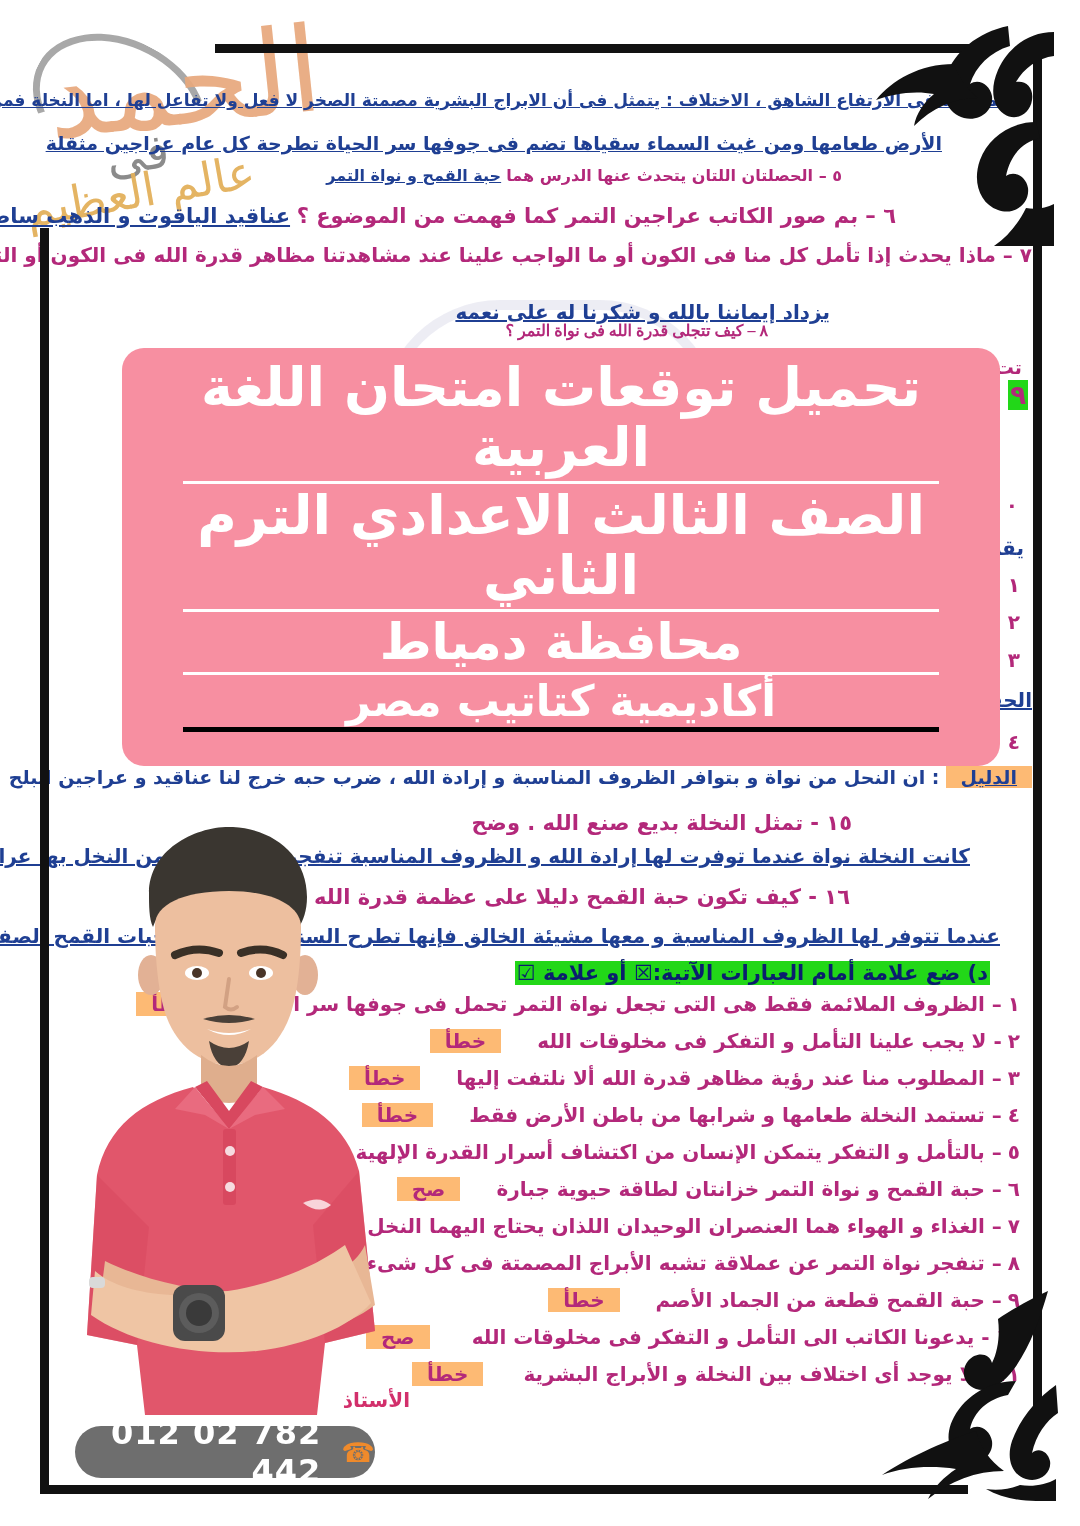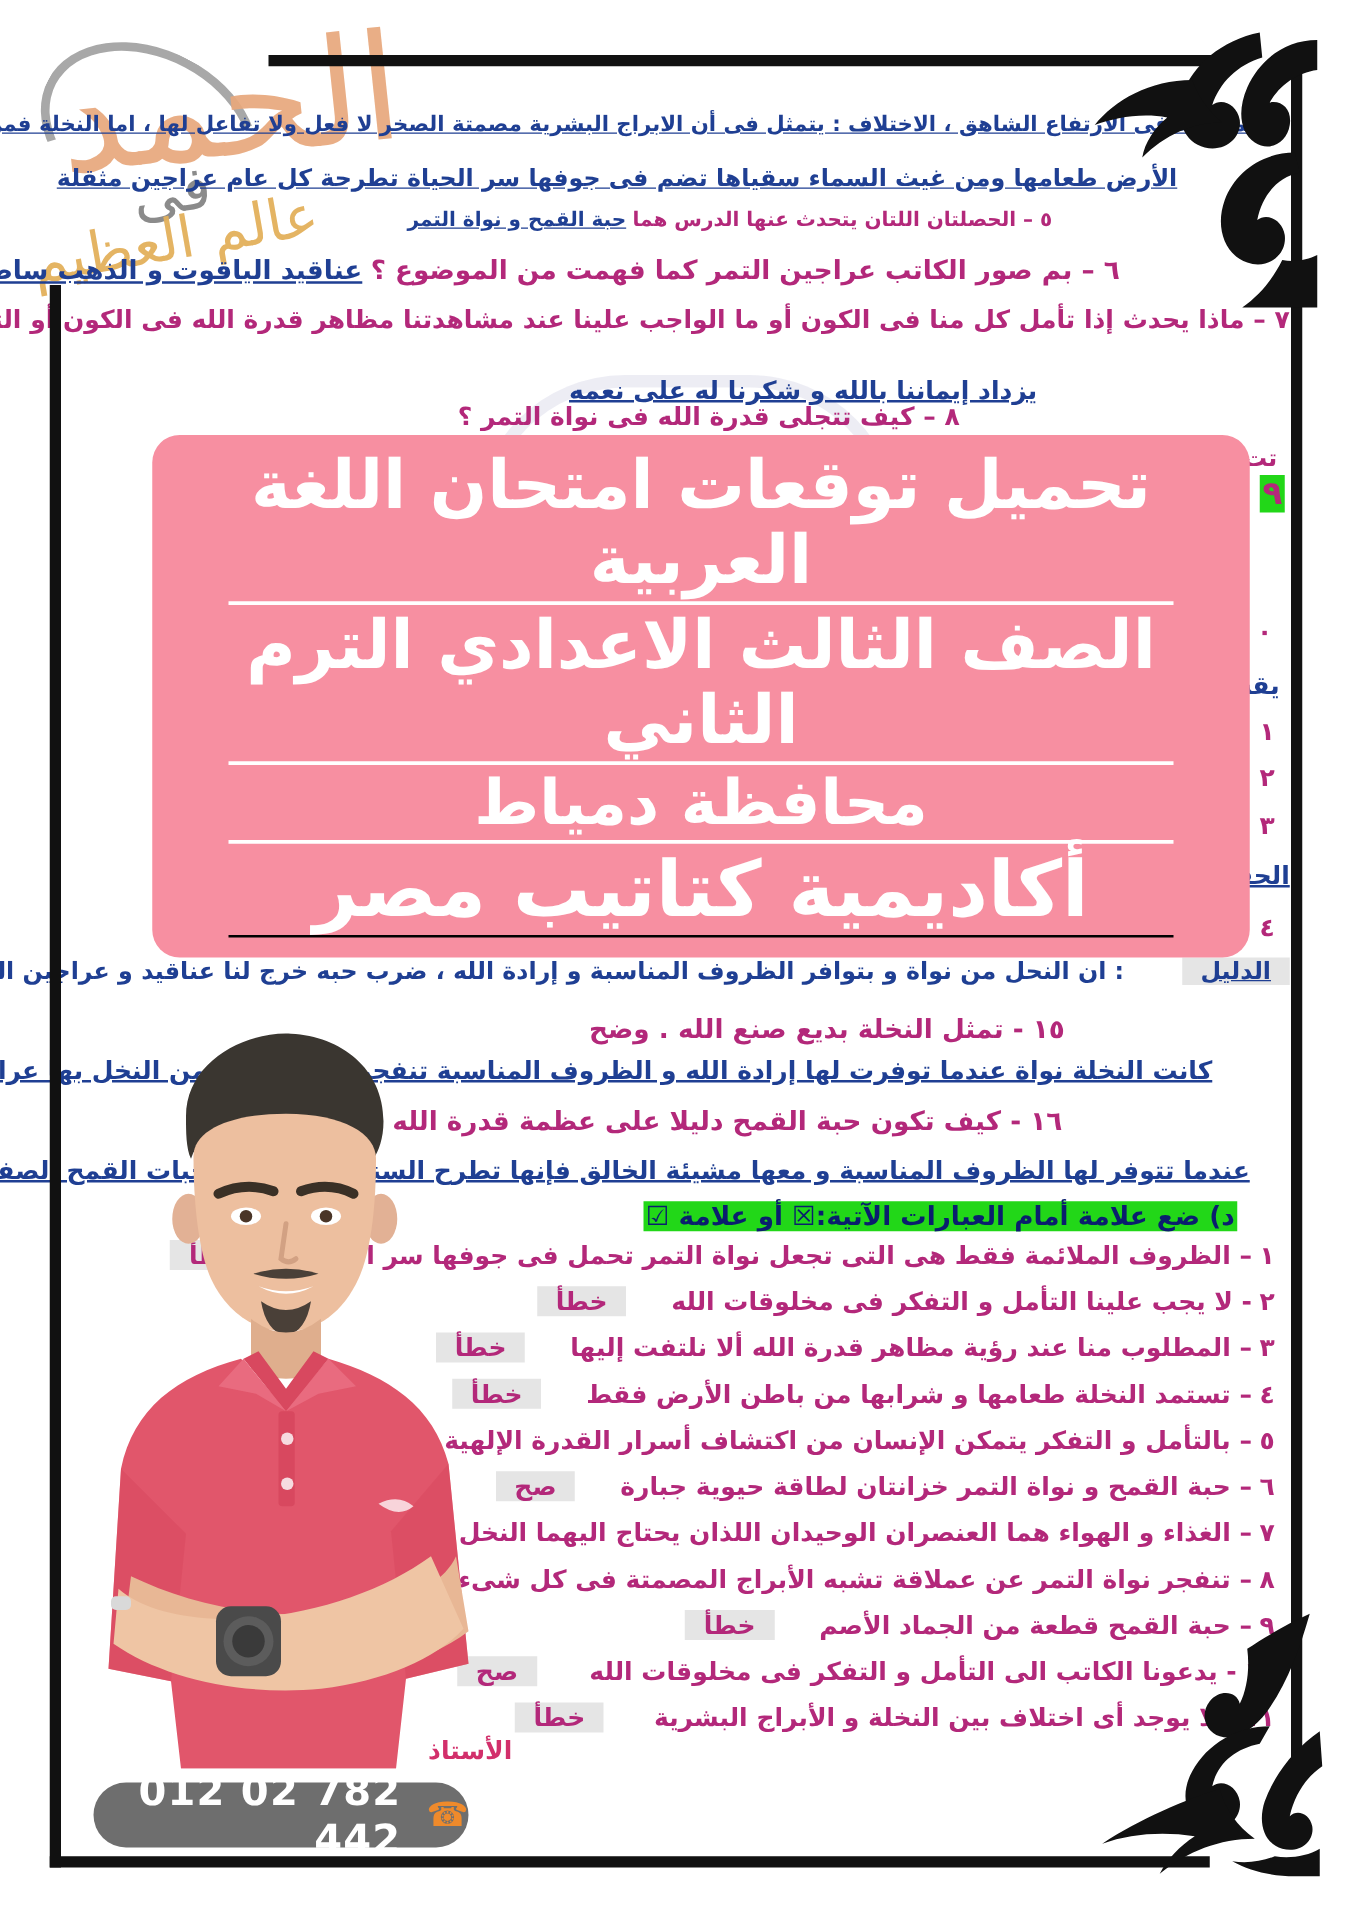--- a/index.html
+++ b/index.html
@@ -68,40 +68,40 @@
   }
   .ln{
     position:absolute;white-space:nowrap;
     font-family:"DejaVu Sans","Liberation Sans",sans-serif;
     line-height:1.05;
   }
   .q{color:#b3287a;font-weight:bold;}
   .a{color:#1f3f93;font-weight:bold;text-decoration:underline;}
   .a2{color:#1f3f93;font-weight:bold;}
   .mix .a{text-decoration:underline;}
-  .hl-yellow{background:#e5e5e5;padding:0 15px;margin-left:40px;}
+  .hl-yellow{background:#fdba74;padding:0 15px;}
   .hl-green{background:#22d718;padding:0 2px;}
 
   
   #banner{
     position:absolute;left:122px;top:348px;width:878px;height:418px;
     background:#F78FA1;border-radius:22px;z-index:5;
     display:flex;flex-direction:column;align-items:center;
     justify-content:flex-start;padding-top:10px;box-sizing:border-box;
   }
   #banner .bl{
     color:#ffffff;font-weight:bold;text-align:center;
     font-family:"DejaVu Sans","Liberation Sans",sans-serif;
     direction:rtl;line-height:1.12;width:86%;
     border-bottom:3px solid #ffffff;padding-bottom:2px;margin-bottom:2px;
   }
   #banner .bl1{font-size:54px;}
   #banner .bl2{font-size:54px;}
   #banner .bl3{font-size:50px;}
-  #banner .bl4{font-size:62px;border-bottom:2px solid #000000;}
+  #banner .bl4{font-size:43px;border-bottom:5px solid #000000;}
 
   
   #photo{
     position:absolute;left:45px;top:815px;width:360px;height:600px;z-index:4;
     overflow:hidden;
   }
   #photo svg{display:block;}
 
   
   #footer{
@@ -183,21 +183,21 @@
 
     <div class="ln mix" style="top:205px;right:184px;font-size:21px;">
       <span class="q">٦ – بم صور الكاتب عراجين التمر كما فهمت من الموضوع ؟</span>
       <span class="a">عناقيد الياقوت و الذهب ساطعة فى ضوء الشمس</span>
     </div>
 
     <div class="ln q" style="top:245px;right:48px;font-size:20px;">٧ – ماذا يحدث إذا تأمل كل منا فى الكون أو ما الواجب علينا عند مشاهدتنا مظاهر قدرة الله فى الكون أو التأمل فى الكون و دراسة المخلوقات</div>
 
     <div class="ln a" style="top:302px;right:250px;font-size:20px;">يزداد إيماننا بالله و شكرنا له على نعمه</div>
 
-    <div class="ln q" style="top:323px;right:312px;font-size:20px;">٨ – كيف تتجلى قدرة الله فى نواة التمر  ؟</div>
+    <div class="ln q" style="top:323px;right:312px;font-size:16px;font-family:Liberation Serif, serif;">٨ – كيف تتجلى قدرة الله فى نواة التمر  ؟</div>
 
     <div class="ln q" style="top:358px;right:58px;font-size:19px;">تت</div>
 
     <div class="ln" style="top:382px;right:52px;font-size:26px;">
       <span class="hl-green q">٩</span>
     </div>
 
     <div class="ln q" style="top:495px;right:62px;font-size:20px;">٠</div>
     <div class="ln a2" style="top:538px;right:56px;font-size:20px;">يقة</div>
     <div class="ln q" style="top:575px;right:60px;font-size:20px;">١</div>

